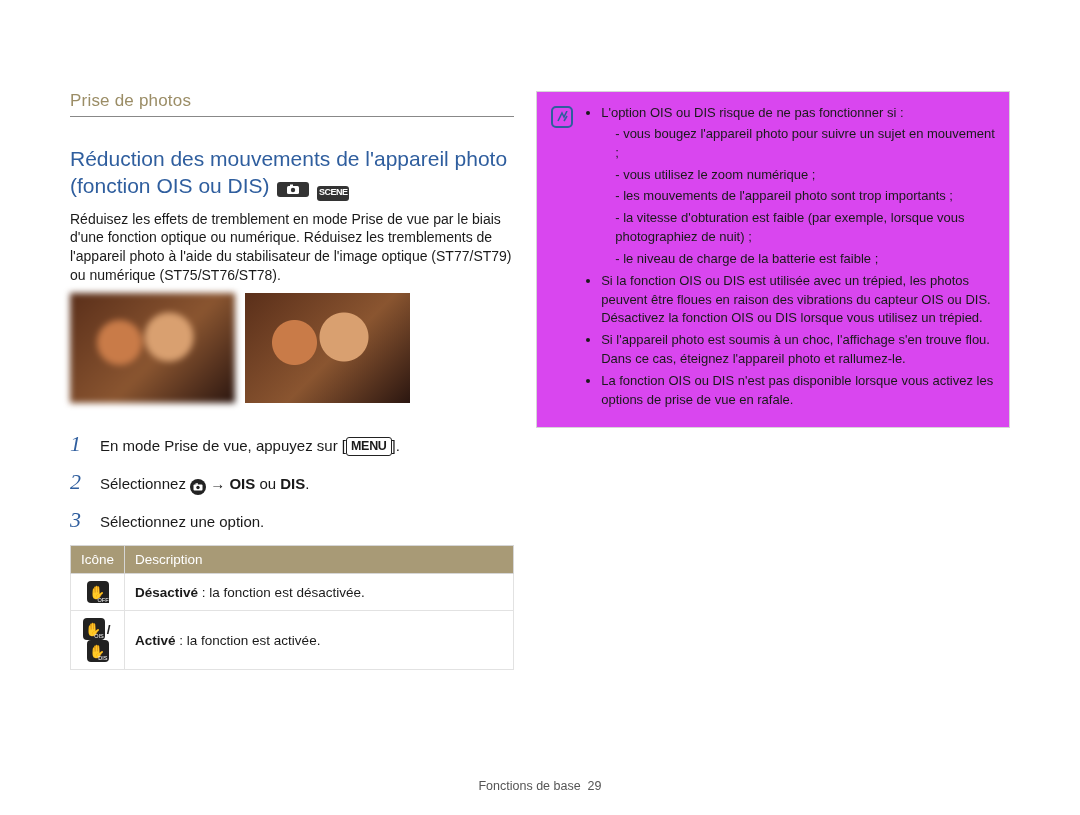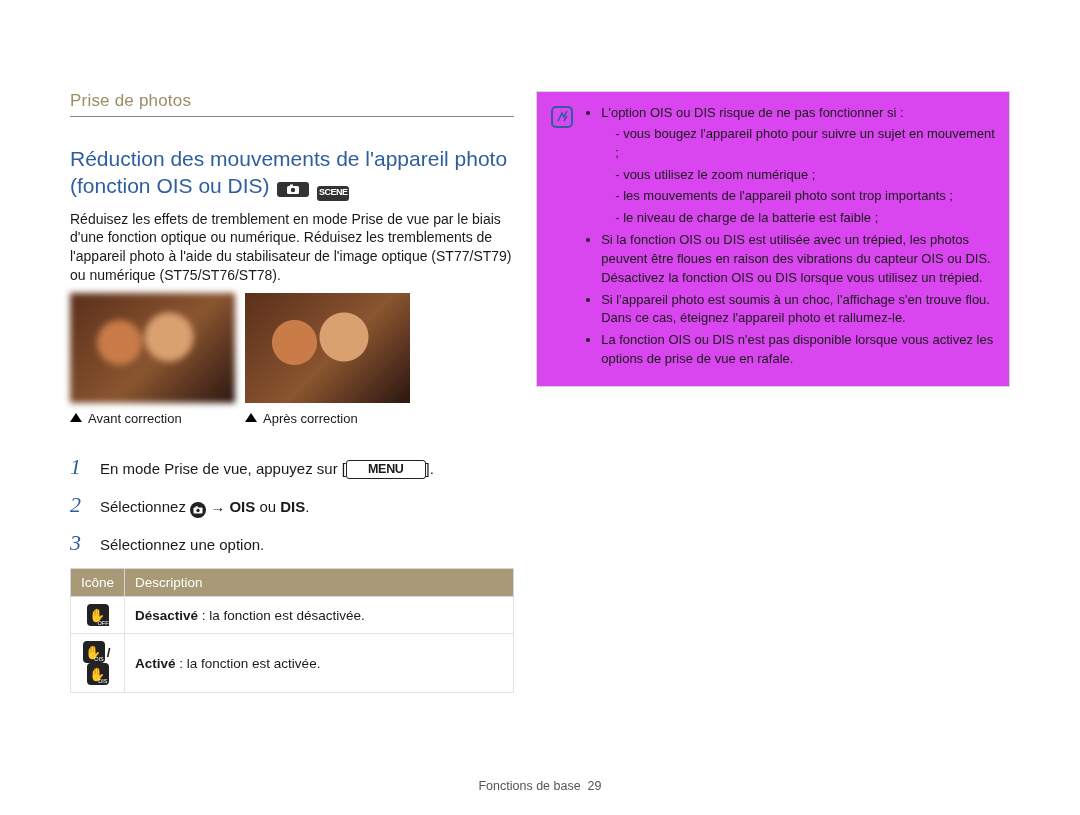--- a/index.html
+++ b/index.html
@@ -117,21 +117,21 @@
     min-width: 18px;
   }
   .steptext {
     font-size: 15px;
     line-height: 1.35;
   }
   .menu-key {
     display: inline-block;
     border: 1px solid #222;
     border-radius: 3px;
-    padding: 0 21px;
+    padding: 0 4px;
     font-weight: bold;
     font-size: 12.5px;
     letter-spacing: -0.3px;
     vertical-align: 1px;
   }
   .round-cam-icon {
     display: inline-flex;
     width: 16px; height: 16px;
     background: #222;
     color: #fff;
@@ -264,24 +264,20 @@
         </span>
         <span class="mini-icon">SCENE</span>
       </span>
     </h2>
 
     <p class="body-text">Réduisez les effets de tremblement en mode Prise de vue par le biais d'une fonction optique ou numérique. Réduisez les tremblements de l'appareil photo à l'aide du stabilisateur de l'image optique (ST77/ST79) ou numérique (ST75/ST76/ST78).</p>
 
     <div class="img-row">
       <div class="thumb blurry"></div>
       <div class="thumb"></div>
-    </div>
-    <div class="caption-row">
-      <div class="caption"><span class="tri"></span><span>Avant correction</span></div>
-      <div class="caption"><span class="tri"></span><span>Après correction</span></div>
     </div>
 
     <div class="steps">
       <div class="step">
         <div class="stepnum">1</div>
         <div class="steptext">
           <span>En mode Prise de vue, appuyez sur [</span><span class="menu-key">MENU</span><span>].</span>
         </div>
       </div>
       <div class="step">
@@ -332,20 +328,21 @@
             <path d="M8 10 L11 5" stroke="#2f5e9e" stroke-width="1.6" fill="none"></path>
           </svg>
       </div>
       <ul class="note-list">
         <li>
           <span>L'option OIS ou DIS risque de ne pas fonctionner si :</span>
           <ul class="sub">
             <li>vous bougez l'appareil photo pour suivre un sujet en mouvement ;</li>
             <li>vous utilisez le zoom numérique ;</li>
             <li>les mouvements de l'appareil photo sont trop importants ;</li>
+            <li>la vitesse d'obturation est faible (par exemple, lorsque vous photographiez de nuit) ;</li>
             <li>le niveau de charge de la batterie est faible ;</li>
           </ul>
         </li>
         <li>Si la fonction OIS ou DIS est utilisée avec un trépied, les photos peuvent être floues en raison des vibrations du capteur OIS ou DIS. Désactivez la fonction OIS ou DIS lorsque vous utilisez un trépied.</li>
         <li>Si l'appareil photo est soumis à un choc, l'affichage s'en trouve flou. Dans ce cas, éteignez l'appareil photo et rallumez-le.</li>
         <li>La fonction OIS ou DIS n'est pas disponible lorsque vous activez les options de prise de vue en rafale.</li>
       </ul>
     </div>
   </div>
 </div>

